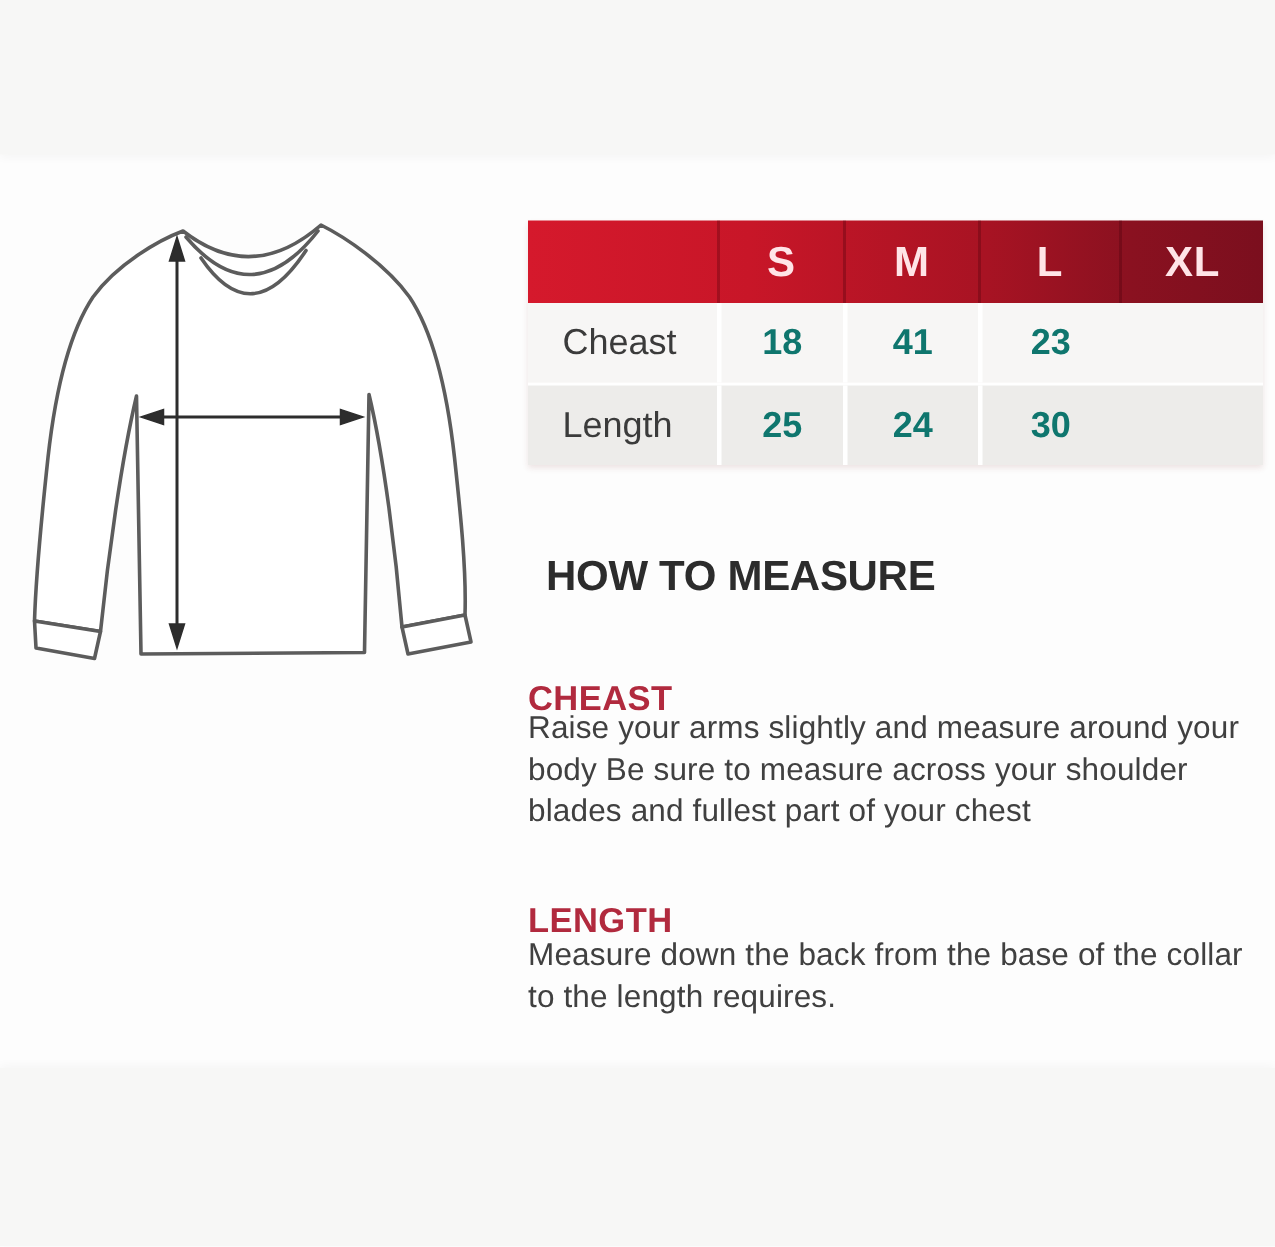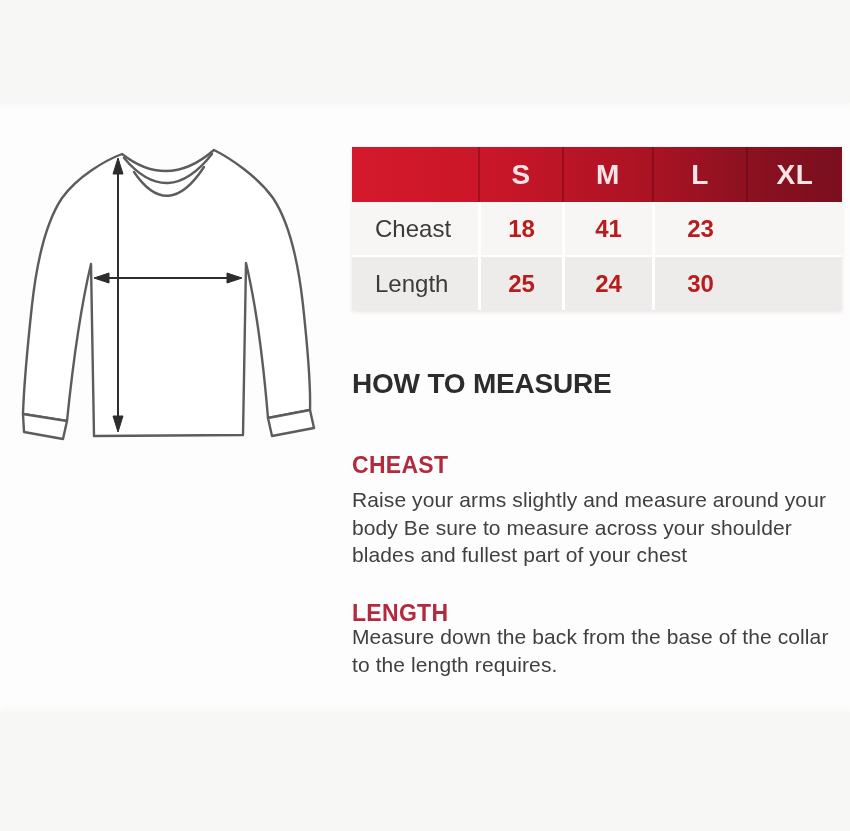--- a/index.html
+++ b/index.html
@@ -26,43 +26,43 @@
     background:linear-gradient(90deg,#d5192c 0%, #c81628 30%, #a81323 62%, #8a1120 82%, #7b0f1e 100%);
   }
   .t-head .cell{
     display:flex; align-items:center; justify-content:center;
     color:#ffe4e7; font-weight:bold; font-size:28px; letter-spacing:.5px;
   }
   .t-head .cell + .cell{border-left:2px solid rgba(70,0,10,0.30);}
   .t-body-row{height:53px;}
   .t-body-row .cell{
     display:flex; align-items:center; justify-content:center;
-    font-size:24px; color:#b91c1c;
+    font-size:24px; color:#0f766e;
   }
   .t-body-row .cell.label{justify-content:flex-start; padding-left:23px; color:#3b3b3b; font-weight:normal;}
   .t-body-row .cell.num{font-weight:bold;}
   .t-body-row .cell + .cell{border-left:3px solid #ffffff;}
   .row-a{background:#f7f6f5;}
   .row-b{background:#edecea; border-top:2px solid #ffffff;}
 
   
   .htm-title{
-    position:absolute; left:352px; top:368px;
+    position:absolute; left:364px; top:368px;
     font-size:28px; font-weight:bold; color:#2c2c2c; letter-spacing:-0.2px;text-align:center;
   }
   .sec-heading{
     position:absolute; left:352px;
     font-size:23px; font-weight:bold; color:#b12a3e; letter-spacing:.3px;
   }
   .sec-body{
     position:absolute; left:352px; width:478px;
     font-size:21px; color:#404040; line-height:1.32; letter-spacing:.1px;
   }
   .heading-cheast{top:452px;}
-  .body-cheast{top:486px;}
+  .body-cheast{top:472px;}
   .heading-length{top:600px;}
   .body-length{top:623px;}
 </style>
 </head>
 <body>
 
 <div class="canvas">
 
   <div class="band band-top"></div>
   <div class="band band-bottom"></div>

